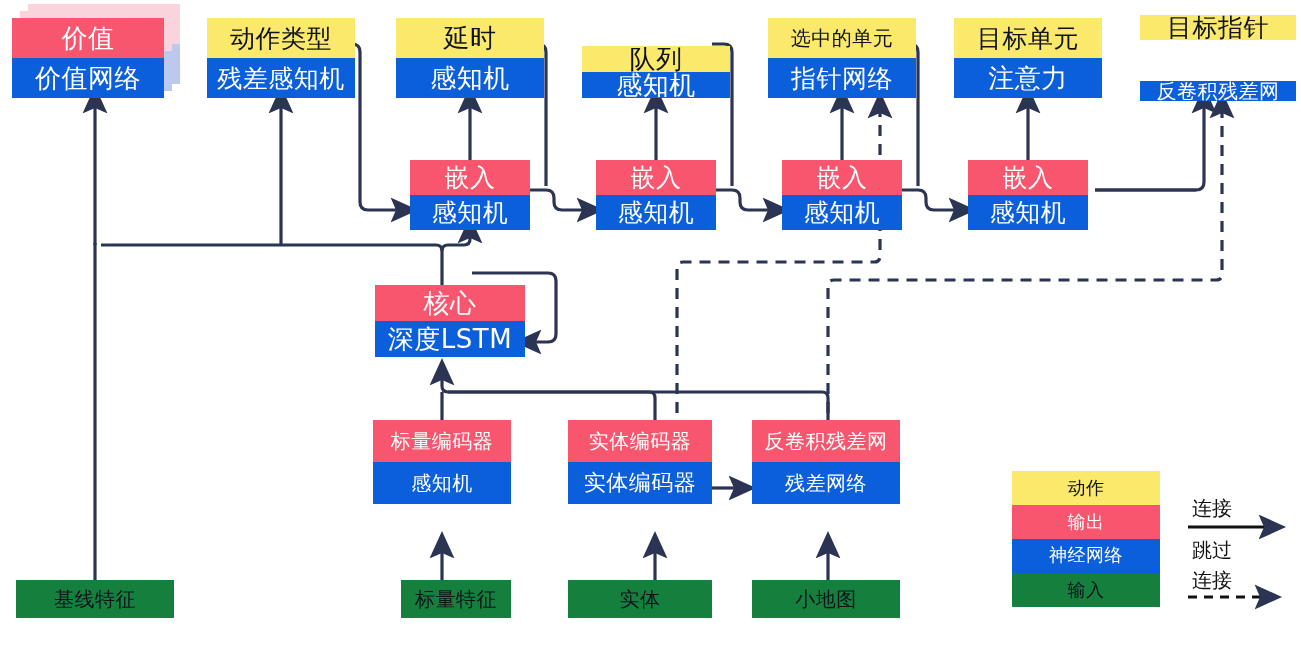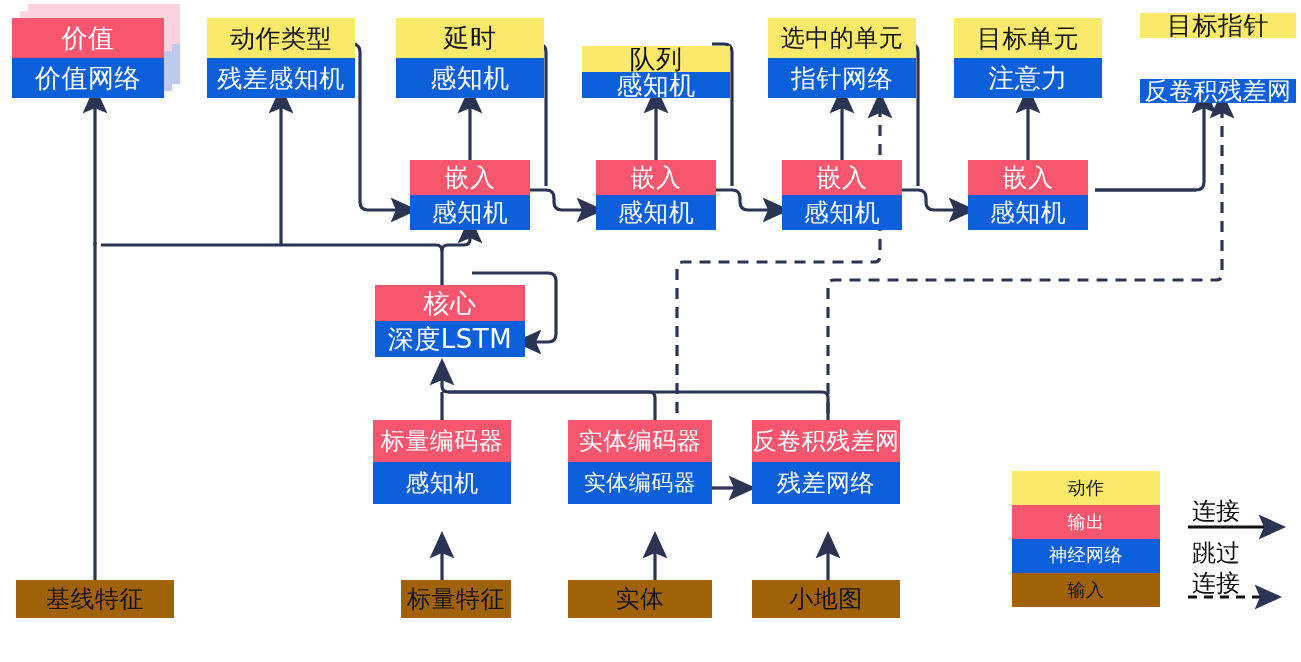--- a/index.html
+++ b/index.html
@@ -9,32 +9,32 @@
 
   svg.wires{position:absolute;left:0;top:0;width:1301px;height:662px;pointer-events:none;}
 
   .node{position:absolute;box-sizing:border-box;display:flex;flex-direction:column;
         z-index:5;justify-content:center;}
   .band{display:flex;align-items:center;justify-content:center;box-sizing:border-box;
         line-height:1;white-space:nowrap;letter-spacing:.5px;}
   .band.action{background:#FAE96B;color:#10131c;}
   .band.output{background:#F8566E;color:#ffffff;}
   .band.net{background:#0B5FDB;color:#ffffff;}
-  .band.input{background:#a16207;color:#10131c;}
+  .band.input{background:#15803d;color:#10131c;}
 
   .ghost{position:absolute;z-index:3;}
   .ghost .gb{width:100%;}
 
   .legend-box{position:absolute;z-index:5;display:flex;flex-direction:column;}
 
   .legend-txt{position:absolute;z-index:6;color:#111;white-space:nowrap;}
 
   .fs26{font-size:26px;}
   .fs25{font-size:25px;}
-  .fs24{font-size:24px;}
+  .fs24{font-size:20px;}
   .fs23{font-size:18px;}
   .fs22{font-size:22px;}
 </style>
 </head>
 <body>
 
 <div id="stage">
 
   <svg class="wires" viewBox="0 0 1301 662">
     <defs>

